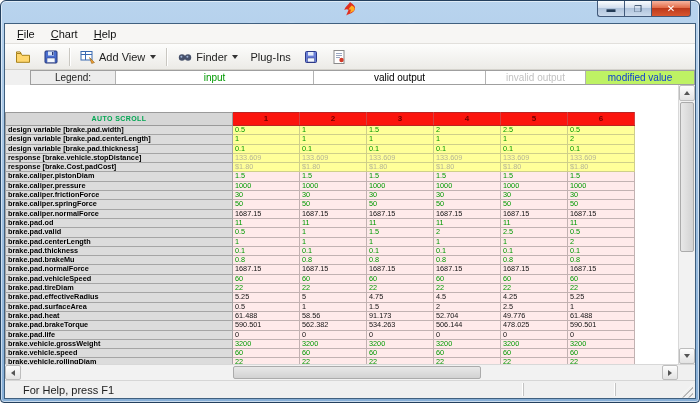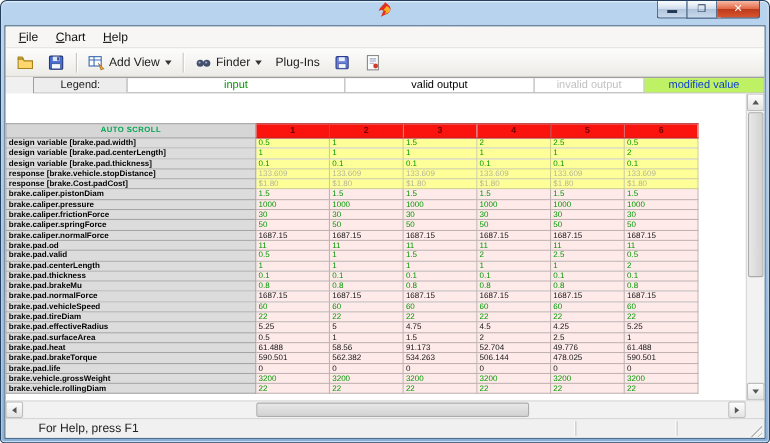--- a/index.html
+++ b/index.html
@@ -89,21 +89,21 @@
     border:1px solid #bdbdbd; border-radius:2px; display:flex; align-items:center; justify-content:center; }
   .h-arrow.left { left:0; }
   .h-arrow.right { right:17px; }
   .h-thumb { position:absolute; top:1px; height:13px; left:33%; width:36%;
     background:linear-gradient(#e8e8e8,#d2d2d2); border:1px solid #ababab; border-radius:2px; }
   .h-corner { position:absolute; right:0; top:0; width:17px; height:15px; background:#f0f0f0; }
 
   
   .statusbar { height:18px; background:#f0f0f0; border-top:1px solid #d6d6d6;
     display:flex; align-items:center; font-size:11px; color:#222; position:relative; }
-  .status-msg { flex:1; padding-left:18px;margin-left:12px; }
+  .status-msg { flex:1; padding-left:18px; }
   .status-pane { height:13px; border-left:1px solid #c3c3c3; box-shadow:-1px 0 0 #fff; }
   .pane-a { width:92px; }
   .pane-b { width:64px; }
   .grip { width:14px; height:14px; margin:2px 2px 0 0;
     background:repeating-linear-gradient(135deg,#b9b9b9 0 1px,#f6f6f6 1px 2px,transparent 2px 4px);
     clip-path:polygon(100% 0,100% 100%,0 100%); }
 </style>
 </head>
 <body>
 
@@ -458,20 +458,30 @@
               <td class="name-cell">brake.vehicle.grossWeight</td>
               <td class="val-cell txt-green">3200</td>
               <td class="val-cell txt-green">3200</td>
               <td class="val-cell txt-green">3200</td>
               <td class="val-cell txt-green">3200</td>
               <td class="val-cell txt-green">3200</td>
               <td class="val-cell txt-green">3200</td>
               <td class="filler-cell"></td>
             </tr>
             <tr class="bg-pink">
+              <td class="name-cell">brake.vehicle.speed</td>
+              <td class="val-cell txt-green">60</td>
+              <td class="val-cell txt-green">60</td>
+              <td class="val-cell txt-green">60</td>
+              <td class="val-cell txt-green">60</td>
+              <td class="val-cell txt-green">60</td>
+              <td class="val-cell txt-green">60</td>
+              <td class="filler-cell"></td>
+            </tr>
+            <tr class="bg-pink">
               <td class="name-cell">brake.vehicle.rollingDiam</td>
               <td class="val-cell txt-green">22</td>
               <td class="val-cell txt-green">22</td>
               <td class="val-cell txt-green">22</td>
               <td class="val-cell txt-green">22</td>
               <td class="val-cell txt-green">22</td>
               <td class="val-cell txt-green">22</td>
               <td class="filler-cell"></td>
             </tr>
           </tbody>

